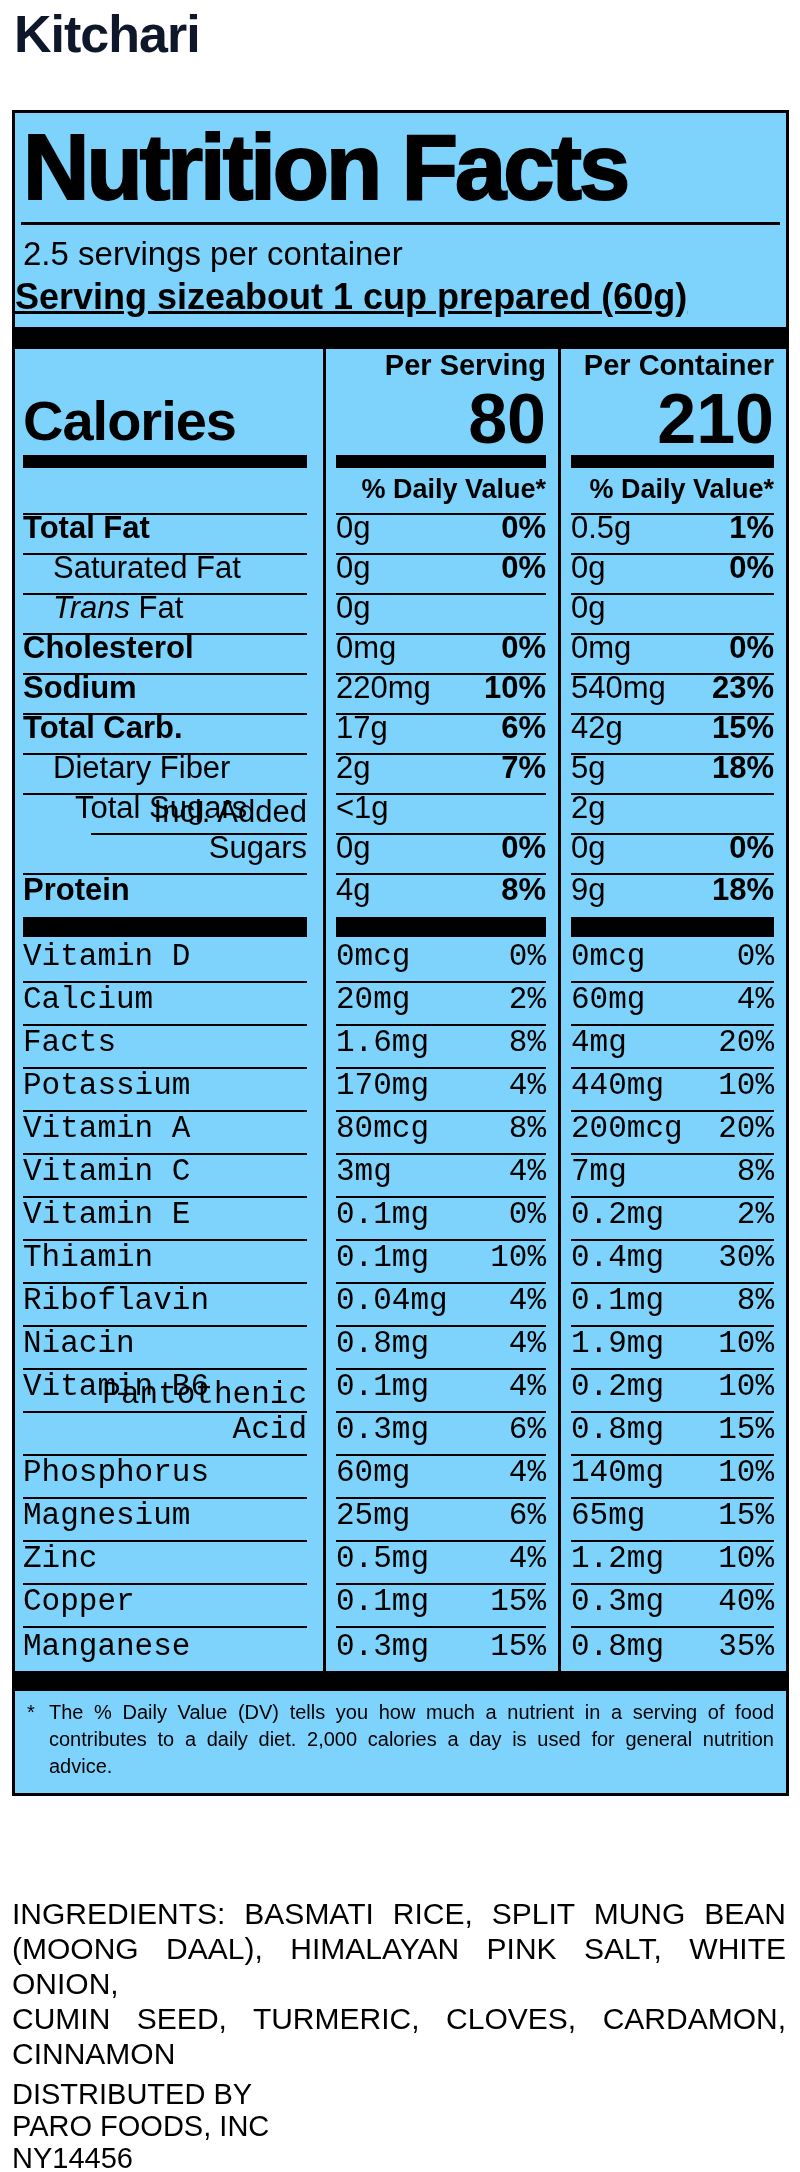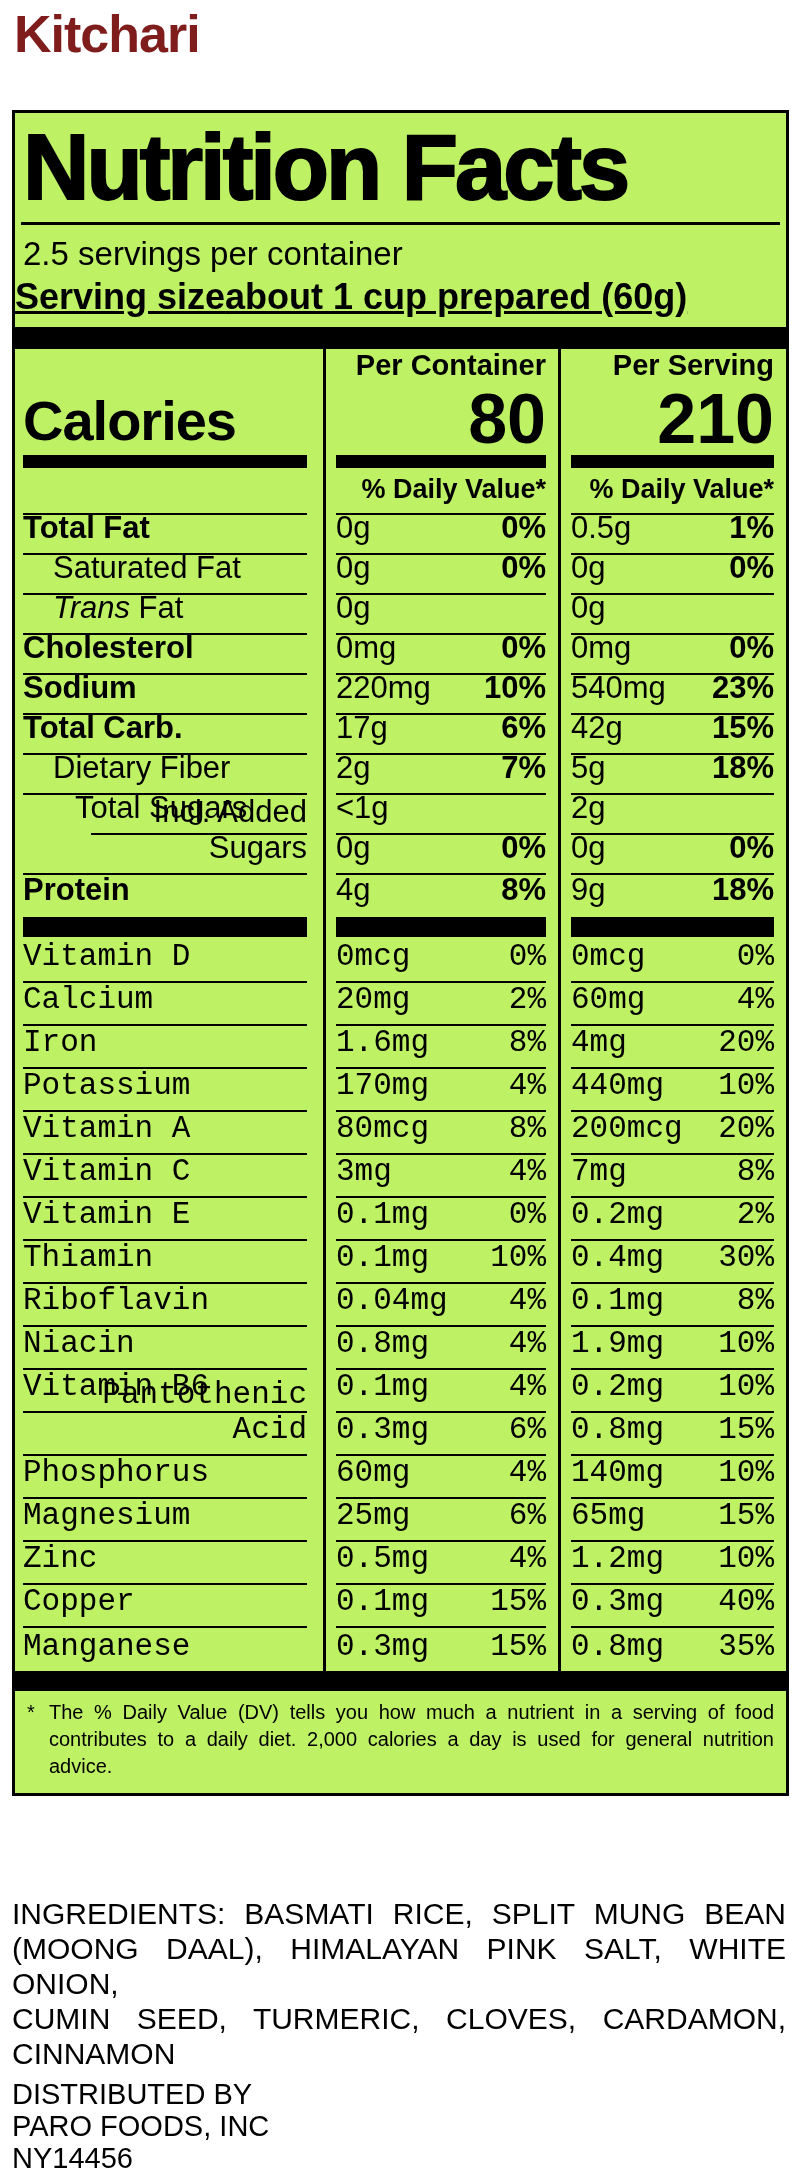--- a/index.html
+++ b/index.html
@@ -1,26 +1,26 @@
 <!DOCTYPE html>
 <html><head>
 <meta charset="utf-8">
 <style>
   * { box-sizing: border-box; margin: 0; padding: 0; }
   html, body { width: 800px; height: 2172px; background: #ffffff; overflow: hidden; }
   body { font-family: "Liberation Sans", "DejaVu Sans", sans-serif; color: #000; position: relative; }
 
   .product-title {
     position: absolute; left: 14px; top: 4px;
-    font-size: 52px; font-weight: 700; letter-spacing: -1px; color: #7f1d1d;
+    font-size: 52px; font-weight: 700; letter-spacing: -1px; color: #0f172a;
   }
 
   .panel {
     position: absolute; left: 12px; top: 110px; width: 777px;
-    border: 3px solid #000; background: #bef264;
+    border: 3px solid #000; background: #7dd3fc;
   }
 
   .nf-title-wrap { margin: 0 6px; border-bottom: 3px solid #000; padding: 8px 0 7px 2px; }
   .nf-title {
     font-size: 92px; font-weight: 700; line-height: 1.02; white-space: nowrap;
     letter-spacing: -3px; -webkit-text-stroke: 2px #000;
   }
   .servings-line { font-size: 33px; font-weight: 400; padding: 10px 8px 0 8px; }
   .serving-size-line { font-size: 36px; font-weight: 700; padding: 3px 8px 9px 0; white-space: nowrap; text-decoration: underline; }
   .bar-full { height: 22px; background: #000; }
@@ -87,30 +87,30 @@
 
   <div class="servings-line">2.5 servings per container</div>
 
   <div class="serving-size-line"><span>Serving size</span><span>about 1 cup prepared (60g)</span></div>
 
   <div class="bar-full"></div>
 
   <div class="nf-grid">
 
     <div class="cell c1 rh noline"></div>
+    <div class="cell c2 rh noline">
+      <div class="cin">
+          <div class="col-head">Per Serving</div>
+        </div>
+    </div>
     <div class="cell c3 rh noline">
       <div class="cin">
           <div class="col-head">Per Container</div>
         </div>
     </div>
-    <div class="cell c2 rh noline">
-      <div class="cin">
-          <div class="col-head">Per Serving</div>
-        </div>
-    </div>
 
     <div class="cell c1 rc noline">
       <div class="cin">
           <span class="calories-word">Calories</span>
         </div>
     </div>
     <div class="cell c2 rc noline">
       <div class="cin">
           <div class="calories-num">80</div>
         </div>
@@ -352,21 +352,21 @@
         </div>
       </div>
       <div class="cell c3 rv">
         <div class="cin">
           <span class="amt">60mg</span>
           <span class="dv">4%</span>
         </div>
       </div>
       <div class="cell c1 rv">
         <div class="cin">
-          <span class="nrow-name">Iron</span>
+          <span class="nrow-name">Facts</span>
         </div>
       </div>
       <div class="cell c2 rv">
         <div class="cin">
           <span class="amt">1.6mg</span>
           <span class="dv">8%</span>
         </div>
       </div>
       <div class="cell c3 rv">
         <div class="cin">

